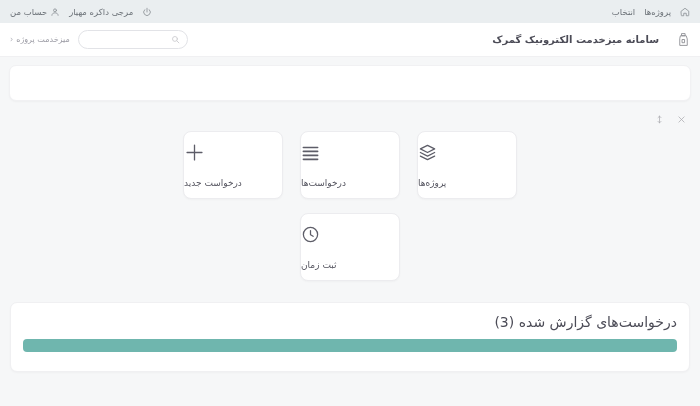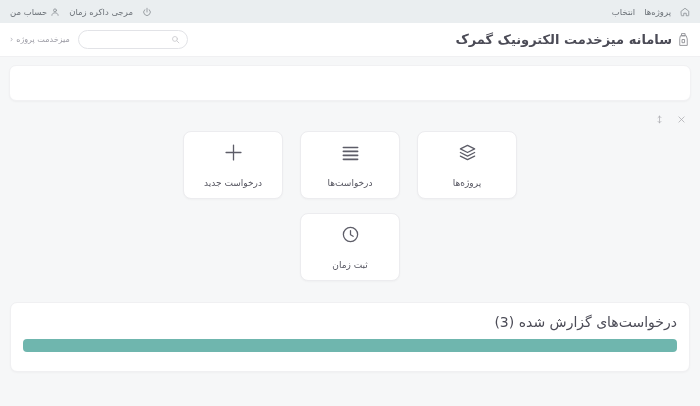--- a/index.html
+++ b/index.html
@@ -59,22 +59,22 @@
     background: #ffffff;
     display: flex;
     align-items: center;
     justify-content: space-between;
     padding: 0 10px;
     border-bottom: 1px solid #f0f0f2;
   }
   .brand {
     display: flex;
     align-items: center;
-    gap: 5px;
-    font-size: 13px;
+    gap: 18px;
+    font-size: 10px;
     color: #4b4b56;
     font-weight: bold;
   }
   .brand-logo {
     width: 13px;
     height: 15px;
     display: inline-flex;
     align-items: center;
     justify-content: center;
   }
@@ -166,21 +166,21 @@
   .tiles-row.second { margin-top: 14px; }
 
   .tile {
     width: 100px;
     height: 68px;
     background: #ffffff;
     border: 1px solid #ececef;
     border-radius: 8px;
     display: flex;
     flex-direction: column;
-    align-items: center;
+    align-items: flex-end;
     justify-content: center;
     gap: 15px;
     cursor: pointer;
     box-shadow: 0 1px 2px rgba(0,0,0,.03);
   }
   .tile .tile-icon {
     height: 20px;
     display: flex;
     align-items: center;
     justify-content: center;
@@ -264,21 +264,21 @@
   <div class="utility-left">
     <span class="util-item">
       <span class="util-icon">
         <svg viewBox="0 0 24 24" fill="none" stroke="currentColor" stroke-width="2" stroke-linecap="round">
           <path d="M12 3v9"></path>
           <path d="M6.5 6.5a8 8 0 1 0 11 0"></path>
         </svg>
       </span>
     </span>
     <span class="util-item">
-      <span>مرجی داکره زمان</span>
+      <span>مرجی داکره مهیار</span>
     </span>
     <span class="util-item">
       <span class="util-icon">
         <svg viewBox="0 0 24 24" fill="none" stroke="currentColor" stroke-width="2" stroke-linecap="round" stroke-linejoin="round">
           <circle cx="12" cy="8" r="3.5"></circle>
           <path d="M4.5 20c0-4 3.5-6 7.5-6s7.5 2 7.5 6"></path>
         </svg>
       </span>
       <span>حساب من</span>
     </span>

